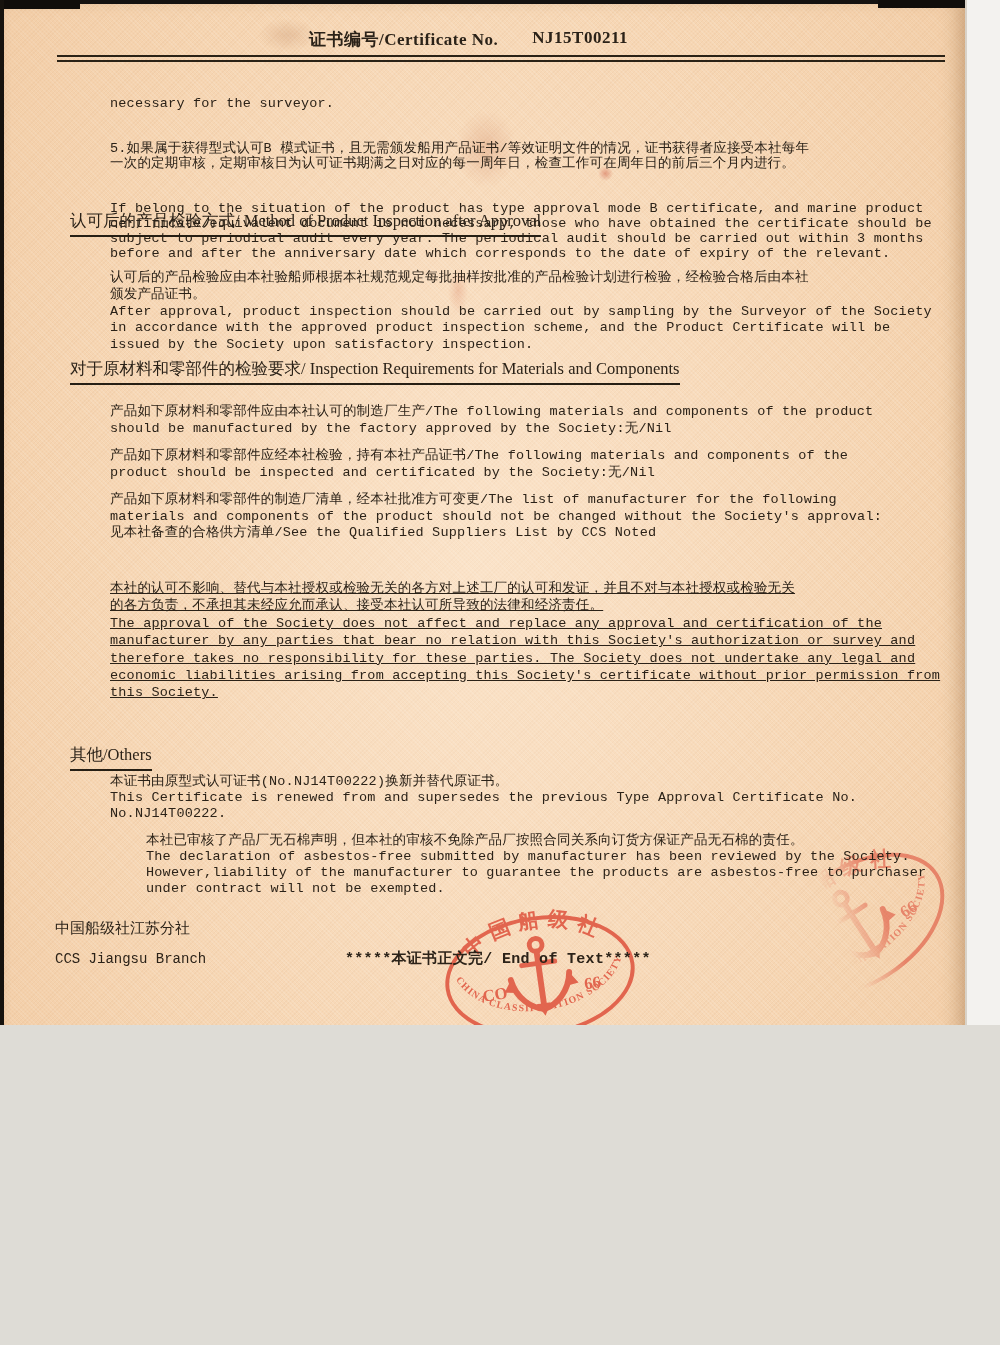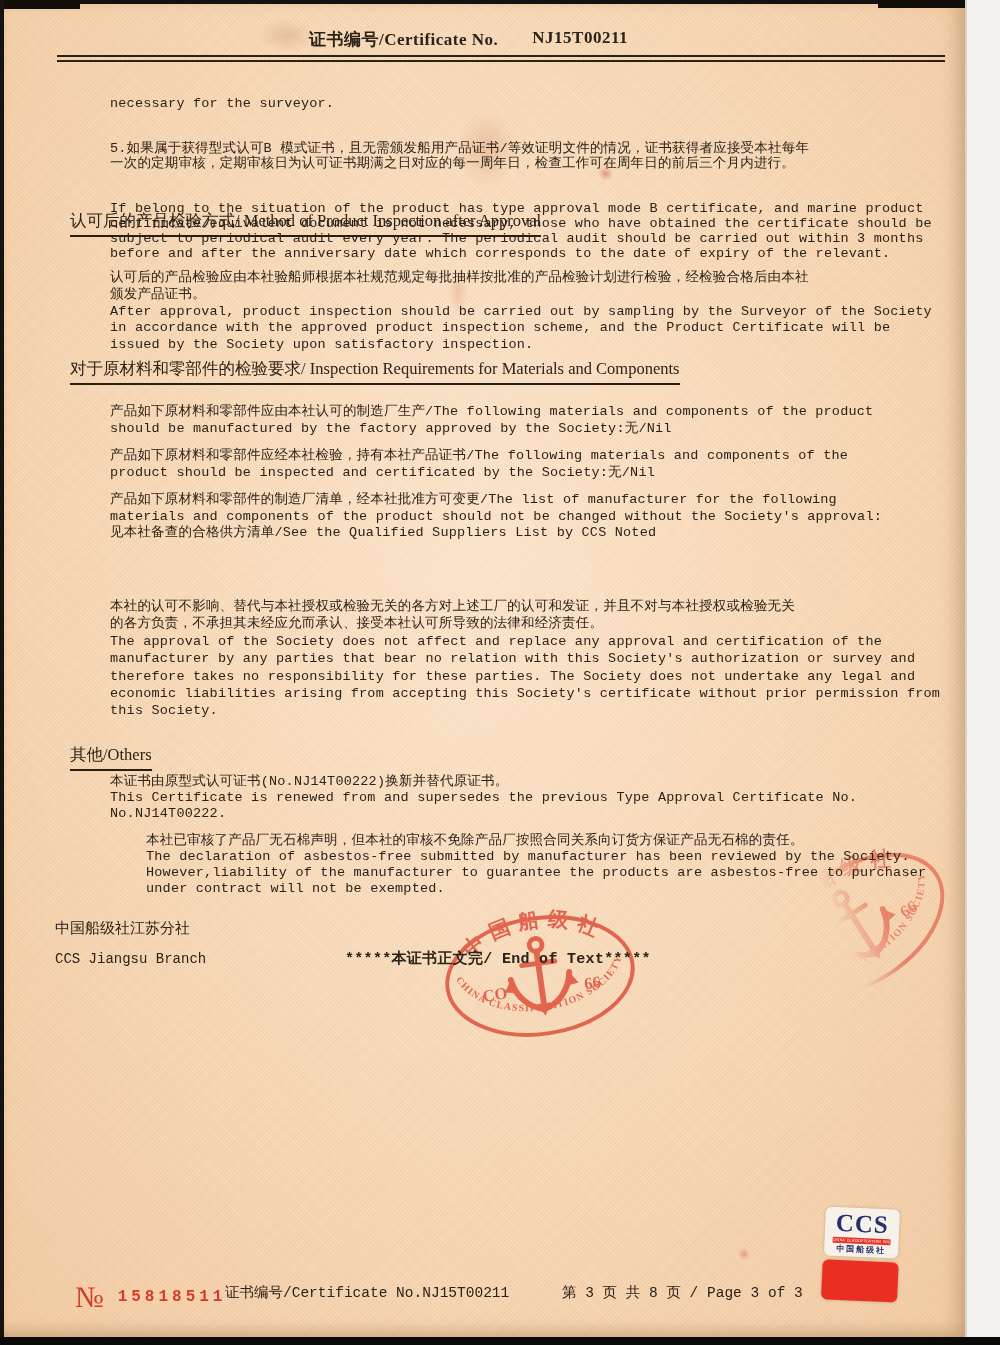--- a/index.html
+++ b/index.html
@@ -1,16 +1,16 @@
 <!DOCTYPE html>
 <html><head>
 <meta charset="utf-8">
 <style>
   html,body{margin:0;padding:0;background:#dedcd6;}
-  .scan{position:relative;width:1000px;height:1345px;overflow:hidden;background:#f2f1ee;
+  .scan{position:relative;width:1000px;height:1025px;overflow:hidden;background:#f2f1ee;
         font-family:"Liberation Mono","DejaVu Sans Mono",monospace;color:#2b2218;}
   
   .paper{position:absolute;left:0;top:0;width:965px;height:1337px;overflow:hidden;
     background-color:#f6d6b4;
     background-image:
       radial-gradient(ellipse at 50% 42%, rgba(255,238,218,.55), rgba(246,208,166,.2) 62%, rgba(236,190,144,.5)),
       repeating-linear-gradient(45deg, rgba(255,255,255,.16) 0 1px, rgba(255,255,255,0) 1px 3px),
       repeating-linear-gradient(-45deg, rgba(193,138,90,.10) 0 1px, rgba(193,138,90,0) 1px 3px);
     box-shadow:inset -10px 0 16px rgba(150,108,66,.28), inset 0 -8px 12px rgba(150,108,66,.2);}
   .strip-right{position:absolute;left:965px;top:0;width:35px;height:1337px;background:#f3f2ef;border-left:2px solid #d8d2c8;}
@@ -32,21 +32,21 @@
        transform:translateX(-14px);font-family:"Liberation Serif","DejaVu Serif",serif;
        font-weight:bold;font-size:17px;letter-spacing:.5px;}
   .rule-double{left:57px;top:55px;width:888px;height:3px;border-top:2px solid #2a2216;border-bottom:2px solid #2a2216;}
   .body-text{white-space:pre;font-size:13.5px;line-height:16.5px;letter-spacing:.2px;z-index:2;}
   .intro{left:110px;top:66px;line-height:15px;}
   .heading{font-family:"Liberation Serif","DejaVu Serif",serif;font-weight:normal;font-size:16.5px;
            border-bottom:2.5px solid #261f14;padding-bottom:3px;white-space:pre;z-index:2;}
   .h1{left:70px;top:210px;} .h2{left:70px;top:358px;} .h3{left:70px;top:574px;} .h4{left:70px;top:744px;}
   .p-s1a{left:110px;top:241px;} .p-s1b{left:110px;top:270px;line-height:16.8px;}
   .p-s2a{left:110px;top:404px;} .p-s2b{left:110px;top:448px;} .p-s2c{left:110px;top:492px;}
-  .p-s3{left:110px;top:598px;line-height:17.4px;}
+  .p-s3{left:110px;top:580px;line-height:17.4px;text-decoration:underline;}
   .p-s4a{left:110px;top:774px;line-height:16px;} .p-s4b{left:110px;top:833px;line-height:16px;margin-left:36px;}
   .branch-zh{left:55px;top:919px;font-size:15px;white-space:pre;z-index:2;}
   .branch-en{left:55px;top:951px;font-size:14px;white-space:pre;z-index:2;}
   .end-text{left:345px;top:949px;font-size:15px;font-weight:600;white-space:pre;z-index:2;letter-spacing:.3px;}
   
   .stamp{z-index:1;pointer-events:none;}
   .stamp-main{left:432px;top:902px;width:216px;height:148px;transform:rotate(-8deg);opacity:.88;}
   .stamp-partial{left:750px;top:850px;width:216px;height:150px;transform:rotate(-33deg);opacity:.62;
      -webkit-mask-image:linear-gradient(100deg,transparent 42%,#000 62%);
      mask-image:linear-gradient(100deg,transparent 42%,#000 62%);}

